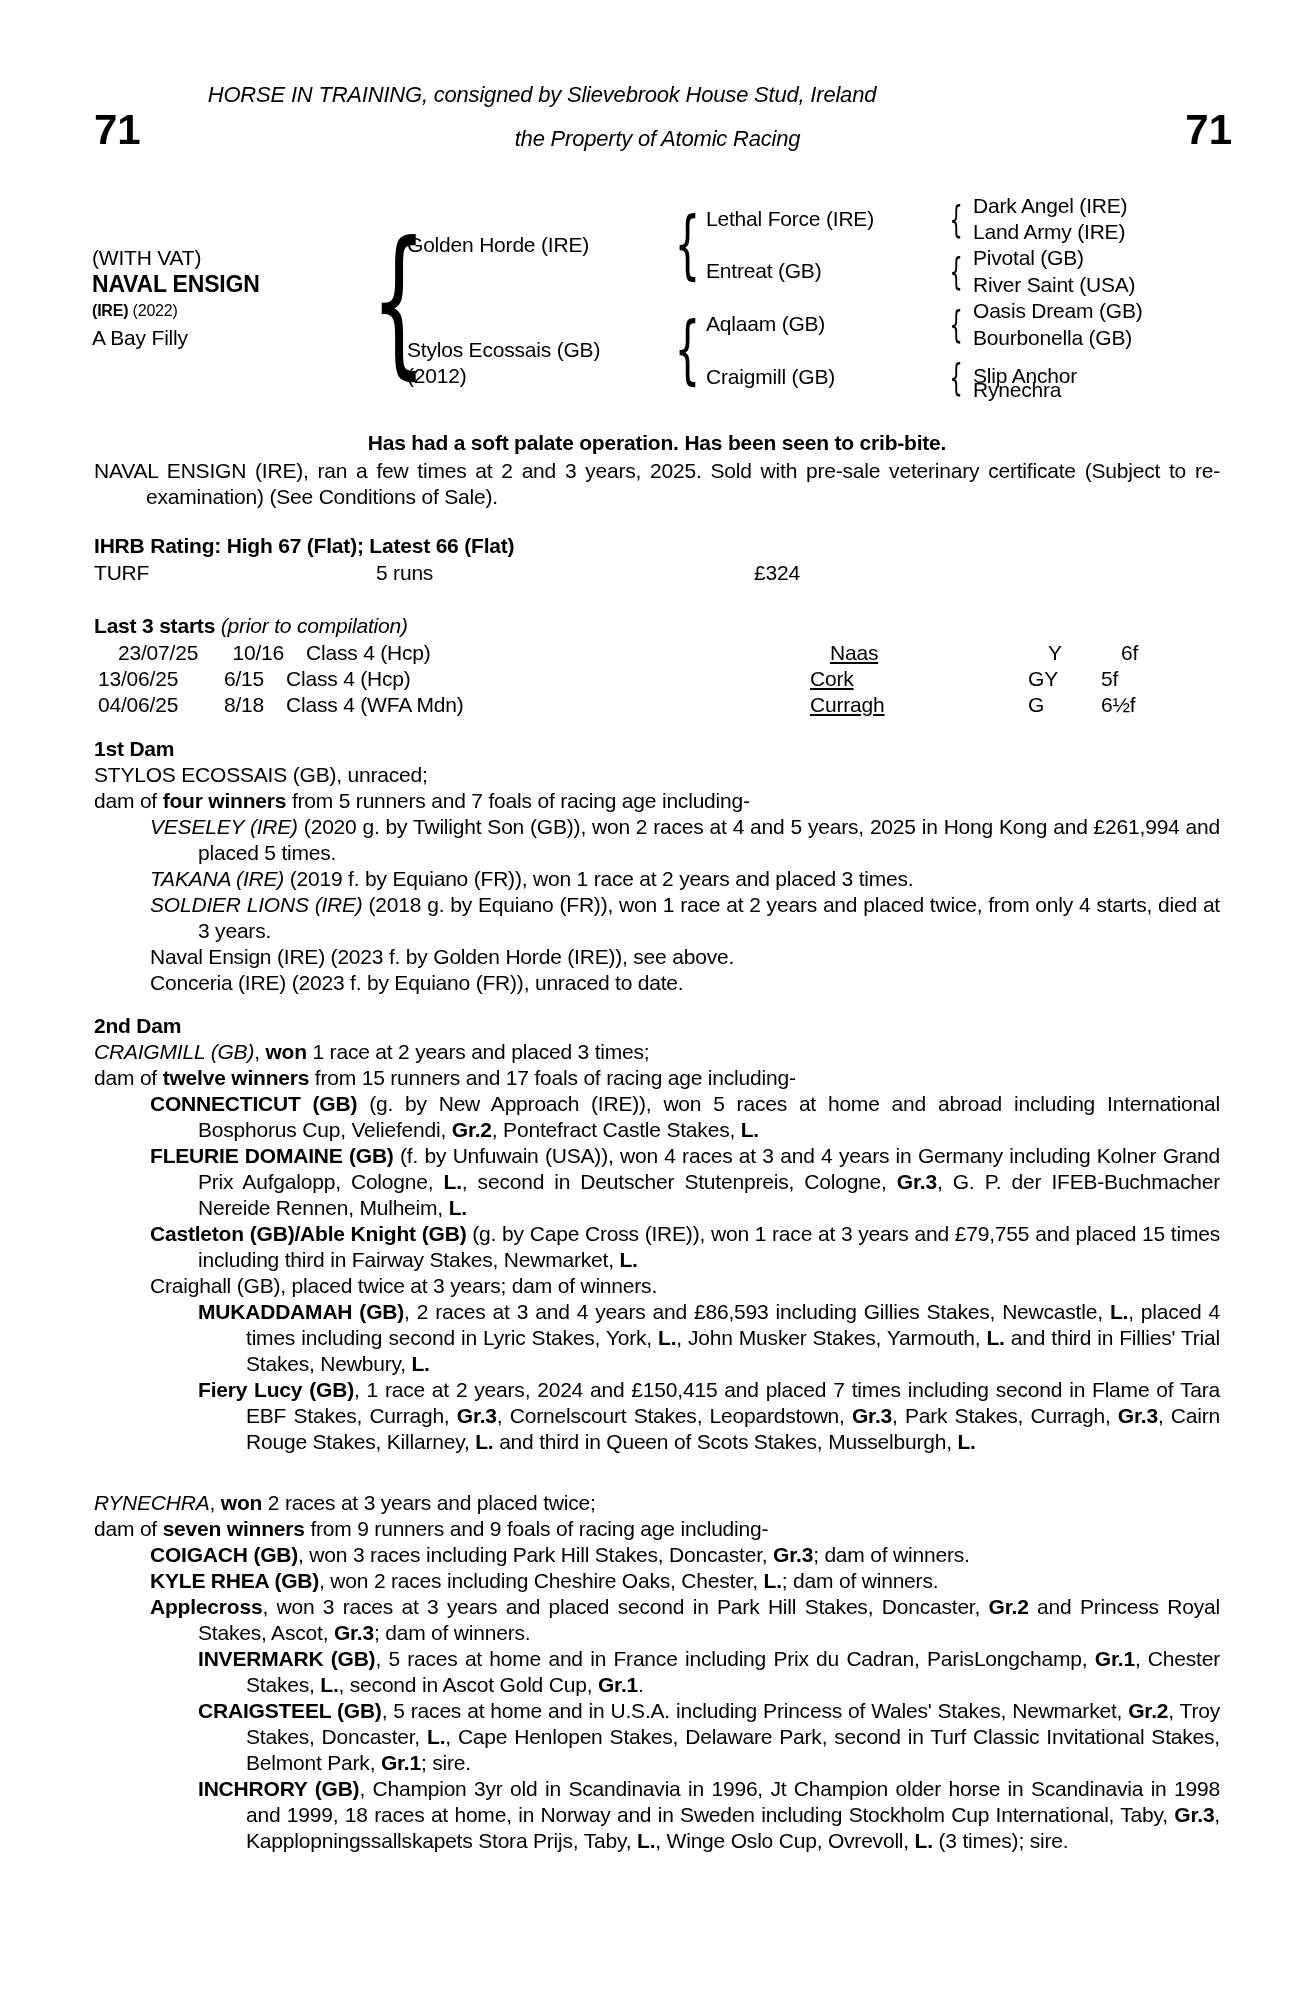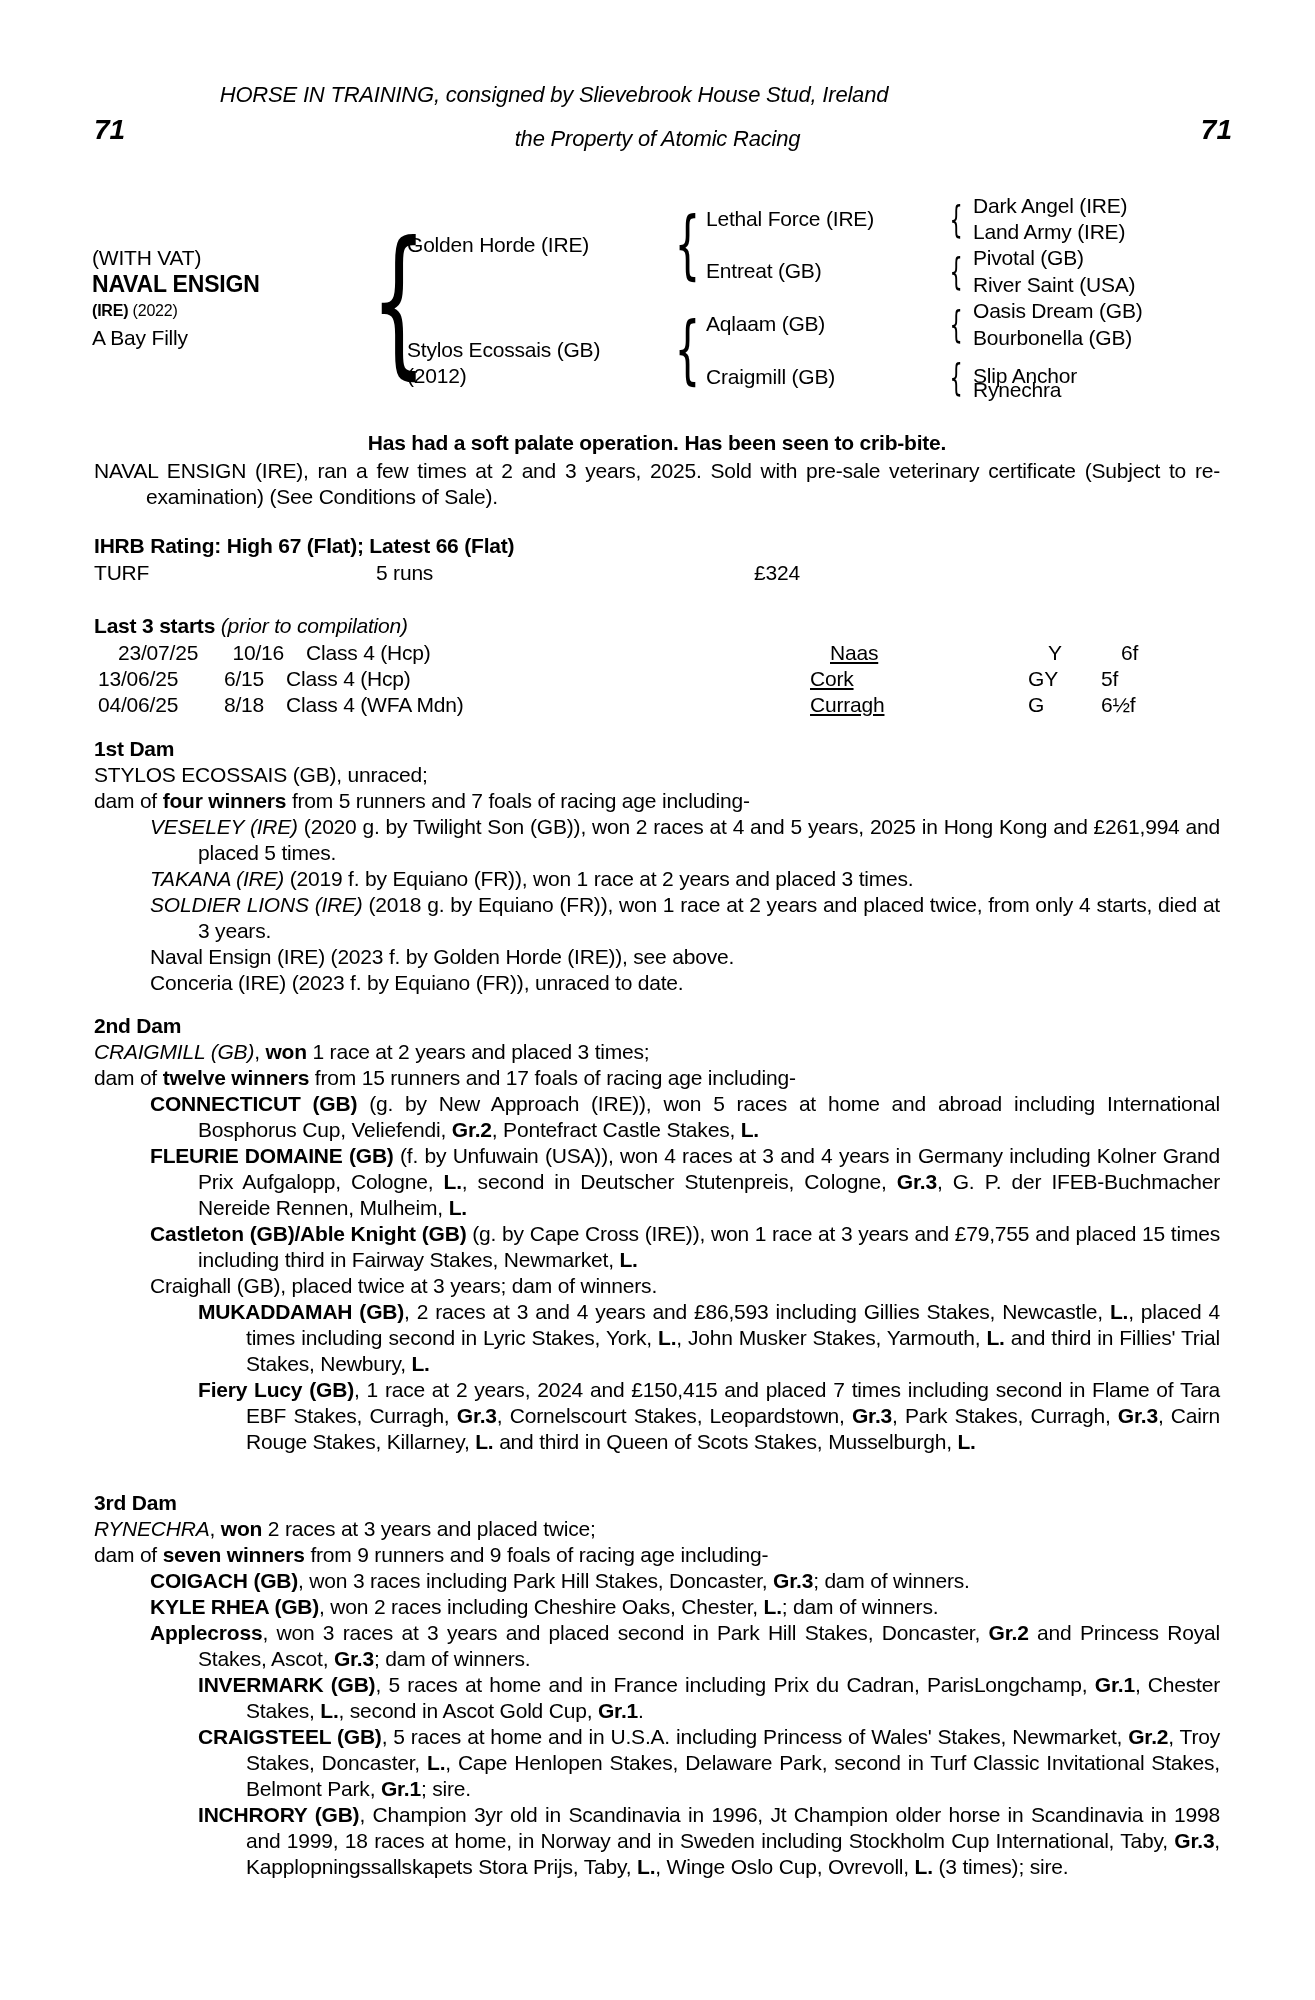--- a/index.html
+++ b/index.html
@@ -14,21 +14,21 @@
   .b  { font-weight:700; }
   .i  { font-style:italic; }
   .center { text-align:center; }
   .line { line-height:26px; }
   .just { text-align:justify; }
   .h { font-weight:700; line-height:26px; }
   
   .ind1 { padding-left:104px; text-indent:-48px; }
   .ind2 { padding-left:152px; text-indent:-48px; }
   .hang { padding-left:52px;  text-indent:-52px; }
-  .lot { font-size:28px; font-weight:700; letter-spacing:0; line-height:44px;font-style:italic; }
+  .lot { font-size:42px; font-weight:700; letter-spacing:0; line-height:44px; }
   .hdr { font-size:22px; line-height:26px; }
   
   .ped-name { line-height:24px; white-space:nowrap; }
   .brace {
     font-family:"DejaVu Sans", sans-serif; font-weight:400;
     transform:scaleX(0.55); transform-origin:center;
   }
   .brace-big { font-size:160px; line-height:192px; }
   .brace-mid { font-size:74px;  line-height:89px;  }
   .brace-sm  { font-size:38px;  line-height:46px;  }
@@ -42,21 +42,21 @@
   .c-dist  { position:absolute; left:1007px; }
   .r-surface { position:absolute; left:0; }
   .r-runs    { position:absolute; left:282px; }
   .r-earn    { position:absolute; left:660px; }
   .sect { position:absolute; left:94px; width:1126px; }
   .run {}
 </style>
 </head>
 <body>
 
-<div class="abs center hdr i" style="left:0; top:82px; width:1084px;margin-left:12px;">HORSE IN TRAINING, consigned by Slievebrook House Stud, Ireland</div>
+<div class="abs center hdr i" style="left:0; top:82px; width:1084px;">HORSE IN TRAINING, consigned by Slievebrook House Stud, Ireland</div>
 <div class="abs center hdr i" style="left:0; top:126px; width:1315px;">the Property of Atomic Racing</div>
 <div class="abs lot" style="left:94px; top:108px;">71</div>
 <div class="abs lot" style="left:1082px; top:108px; width:150px; text-align:right;">71</div>
 
 <div class="abs" style="left:0; top:0; width:1315px; height:430px;">
 
   <div class="abs ped-name" style="left:92px; top:246px;">(WITH VAT)</div>
   <div class="abs ped-name b" style="left:92px; top:272px; font-size:23px;">NAVAL ENSIGN</div>
   <div class="abs ped-name" style="left:92px; top:299px; font-size:16px;"><span class="run b">(IRE)</span><span class="run"> (2022)</span></div>
   <div class="abs ped-name" style="left:92px; top:326px;">A Bay Filly</div>
@@ -142,21 +142,20 @@
   <div class="line"><span class="run">dam of </span><span class="run b">twelve winners</span><span class="run"> from 15 runners and 17 foals of racing age including-</span></div>
   <div class="line just ind1"><span class="run b">CONNECTICUT (GB)</span><span class="run"> (g. by New Approach (IRE)), won 5 races at home and abroad including International Bosphorus Cup, Veliefendi, </span><span class="run b">Gr.2</span><span class="run">, Pontefract Castle Stakes, </span><span class="run b">L.</span></div>
   <div class="line just ind1"><span class="run b">FLEURIE DOMAINE (GB)</span><span class="run"> (f. by Unfuwain (USA)), won 4 races at 3 and 4 years in Germany including Kolner Grand Prix Aufgalopp, Cologne, </span><span class="run b">L.</span><span class="run">, second in Deutscher Stutenpreis, Cologne, </span><span class="run b">Gr.3</span><span class="run">, G. P. der IFEB-Buchmacher Nereide Rennen, Mulheim, </span><span class="run b">L.</span></div>
   <div class="line just ind1"><span class="run b">Castleton (GB)/Able Knight (GB)</span><span class="run"> (g. by Cape Cross (IRE)), won 1 race at 3 years and £79,755 and placed 15 times including third in Fairway Stakes, Newmarket, </span><span class="run b">L.</span></div>
   <div class="line just ind1"><span class="run">Craighall (GB), placed twice at 3 years; dam of winners.</span></div>
   <div class="line just ind2"><span class="run b">MUKADDAMAH (GB)</span><span class="run">, 2 races at 3 and 4 years and £86,593 including Gillies Stakes, Newcastle, </span><span class="run b">L.</span><span class="run">, placed 4 times including second in Lyric Stakes, York, </span><span class="run b">L.</span><span class="run">, John Musker Stakes, Yarmouth, </span><span class="run b">L.</span><span class="run"> and third in Fillies' Trial Stakes, Newbury, </span><span class="run b">L.</span></div>
   <div class="line just ind2"><span class="run b">Fiery Lucy (GB)</span><span class="run">, 1 race at 2 years, 2024 and £150,415 and placed 7 times including second in Flame of Tara EBF Stakes, Curragh, </span><span class="run b">Gr.3</span><span class="run">, Cornelscourt Stakes, Leopardstown, </span><span class="run b">Gr.3</span><span class="run">, Park Stakes, Curragh, </span><span class="run b">Gr.3</span><span class="run">, Cairn Rouge Stakes, Killarney, </span><span class="run b">L.</span><span class="run"> and third in Queen of Scots Stakes, Musselburgh, </span><span class="run b">L.</span></div>
 </div>
 
 <div class="sect" style="top:1490px;">
-  <div class="h">3rd Dam</div>
   <div class="line"><span class="run i">RYNECHRA</span><span class="run">, </span><span class="run b">won</span><span class="run"> 2 races at 3 years and placed twice;</span></div>
   <div class="line"><span class="run">dam of </span><span class="run b">seven winners</span><span class="run"> from 9 runners and 9 foals of racing age including-</span></div>
   <div class="line just ind1"><span class="run b">COIGACH (GB)</span><span class="run">, won 3 races including Park Hill Stakes, Doncaster, </span><span class="run b">Gr.3</span><span class="run">; dam of winners.</span></div>
   <div class="line just ind1"><span class="run b">KYLE RHEA (GB)</span><span class="run">, won 2 races including Cheshire Oaks, Chester, </span><span class="run b">L.</span><span class="run">; dam of winners.</span></div>
   <div class="line just ind1"><span class="run b">Applecross</span><span class="run">, won 3 races at 3 years and placed second in Park Hill Stakes, Doncaster, </span><span class="run b">Gr.2</span><span class="run"> and Princess Royal Stakes, Ascot, </span><span class="run b">Gr.3</span><span class="run">; dam of winners.</span></div>
   <div class="line just ind2"><span class="run b">INVERMARK (GB)</span><span class="run">, 5 races at home and in France including Prix du Cadran, ParisLongchamp, </span><span class="run b">Gr.1</span><span class="run">, Chester Stakes, </span><span class="run b">L.</span><span class="run">, second in Ascot Gold Cup, </span><span class="run b">Gr.1</span><span class="run">.</span></div>
   <div class="line just ind2"><span class="run b">CRAIGSTEEL (GB)</span><span class="run">, 5 races at home and in U.S.A. including Princess of Wales' Stakes, Newmarket, </span><span class="run b">Gr.2</span><span class="run">, Troy Stakes, Doncaster, </span><span class="run b">L.</span><span class="run">, Cape Henlopen Stakes, Delaware Park, second in Turf Classic Invitational Stakes, Belmont Park, </span><span class="run b">Gr.1</span><span class="run">; sire.</span></div>
   <div class="line just ind2"><span class="run b">INCHRORY (GB)</span><span class="run">, Champion 3yr old in Scandinavia in 1996, Jt Champion older horse in Scandinavia in 1998 and 1999, 18 races at home, in Norway and in Sweden including Stockholm Cup International, Taby, </span><span class="run b">Gr.3</span><span class="run">, Kapplopningssallskapets Stora Prijs, Taby, </span><span class="run b">L.</span><span class="run">, Winge Oslo Cup, Ovrevoll, </span><span class="run b">L.</span><span class="run"> (3 times); sire.</span></div>
 </div>
 

